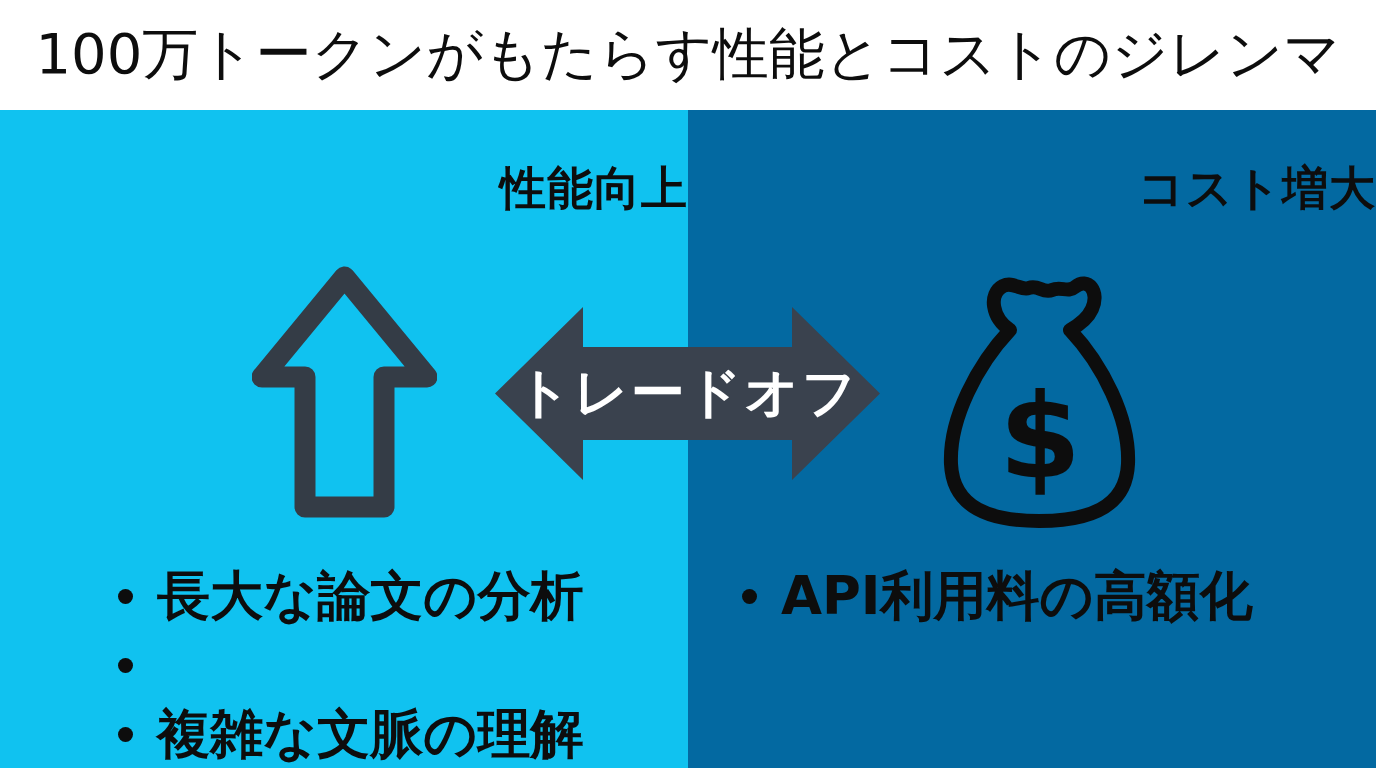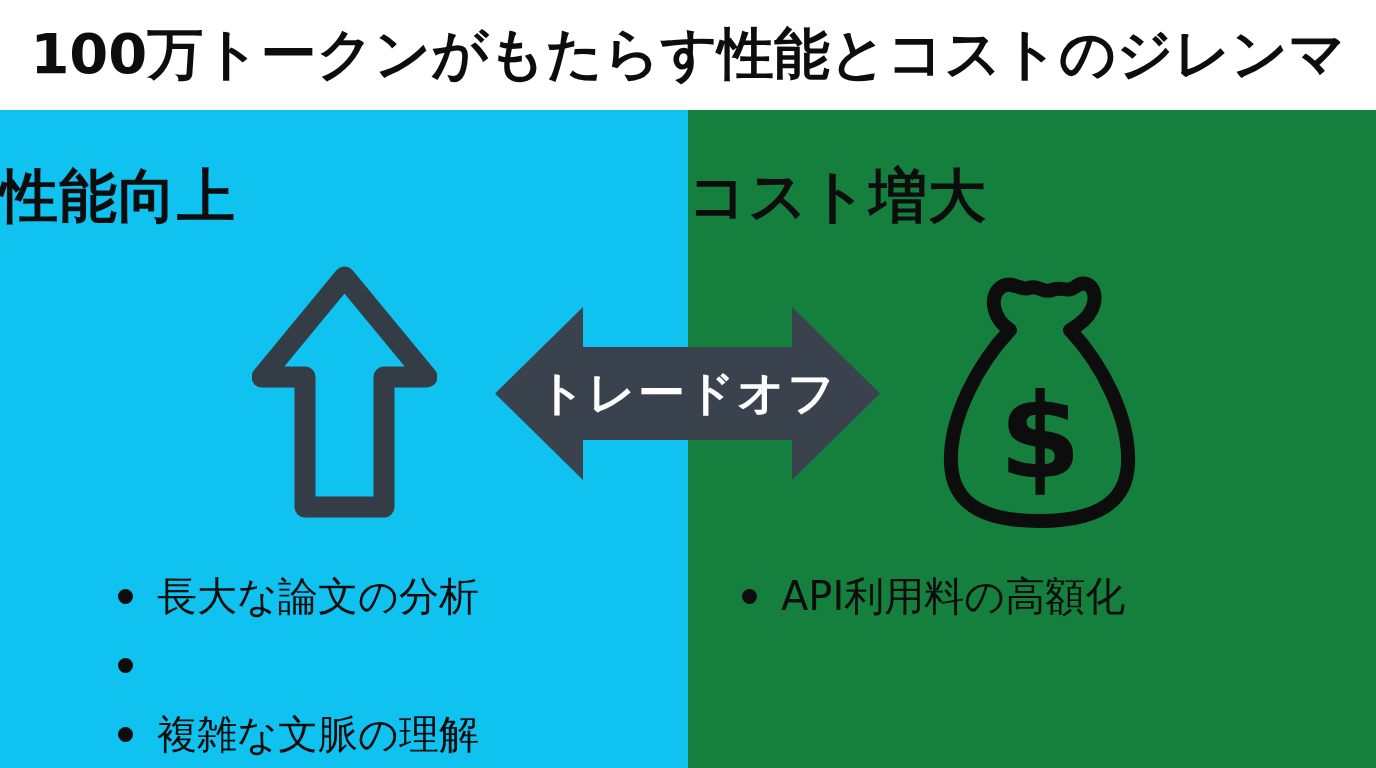--- a/index.html
+++ b/index.html
@@ -11,69 +11,69 @@
   }
   .page { position: relative; width: 1376px; height: 768px; background: #ffffff; }
 
   
   .header {
     height: 110px; background: #ffffff;
     display: flex; align-items: center; justify-content: center;
   }
   .title {
     margin: 2px;
-    font-size: 56px; font-weight: 700; color: #0d0d0d;
+    font-size: 56px; font-weight: 400; color: #0d0d0d;
     letter-spacing: 0px; white-space: nowrap;
   }
 
   
   .panels { display: flex; height: 658px; }
   .panel { position: relative; width: 688px; height: 658px; }
   .panel-left  { background: #10c2f0; }
-  .panel-right { background: #15803d; }
+  .panel-right { background: #0369a1; }
 
   .panel-heading {
     position: absolute; top: 48px; left: 0; width: 100%;
-    margin: 0; text-align: left;
-    font-size: 58px; font-weight: 900; color: #0d0d0d;
+    margin: 0; text-align: right;
+    font-size: 46px; font-weight: 900; color: #0d0d0d;
     letter-spacing: 1px; white-space: nowrap;
   }
 
   .icon-wrap { position: absolute; }
   .up-arrow-wrap   { left: 252px; top: 155px; width: 185px; height: 253px; }
   .money-bag-wrap  { left: 244px; top: 158px; width: 215px; height: 265px; }
   .icon-wrap svg { display: block; width: 100%; height: 100%; }
 
   .bullets {
     position: absolute; top: 452px;
     margin: 0; padding: 0; list-style: none;
   }
   .panel-left  .bullets { left: 118px; }
   .panel-right .bullets { left: 54px; }
   .bullet-item {
     display: flex; align-items: center;
     height: 69px;
-    font-size: 40px; font-weight: 400; color: #0d0d0d;
+    font-size: 53px; font-weight: 700; color: #0d0d0d;
     white-space: nowrap; letter-spacing: 0px;
   }
   .bullet-dot {
     width: 15px; height: 15px; border-radius: 50%;
     background: #0d0d0d; margin-right: 24px; flex: none;
   }
 
   
   .tradeoff {
     position: absolute; left: 495px; top: 307px;
     width: 385px; height: 173px;
   }
   .tradeoff svg { position: absolute; inset: 0; width: 100%; height: 100%; }
   .tradeoff-label {
     position: absolute; left: 0; top: 0; width: 100%; height: 100%;
     display: flex; align-items: center; justify-content: center;
-    font-size: 47px; font-weight: 900; color: #ffffff;
+    font-size: 54px; font-weight: 900; color: #ffffff;
     letter-spacing: 2px; white-space: nowrap;
   }
 </style>
 </head>
 <body>
 
 <div class="page">
 
   <header class="header">
     <h1 class="title">100万トークンがもたらす性能とコストのジレンマ</h1>

